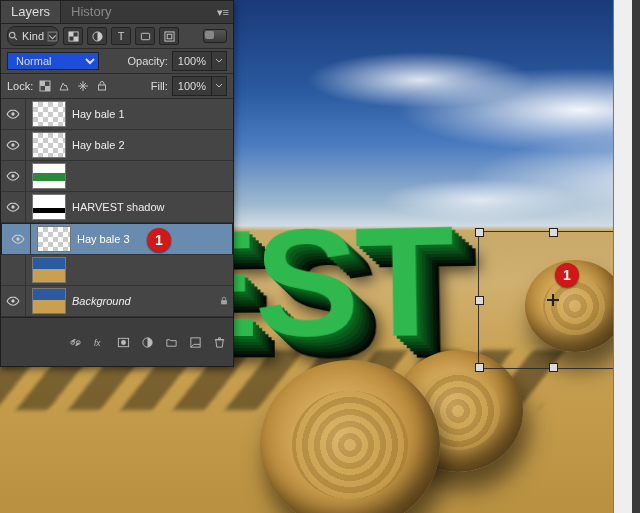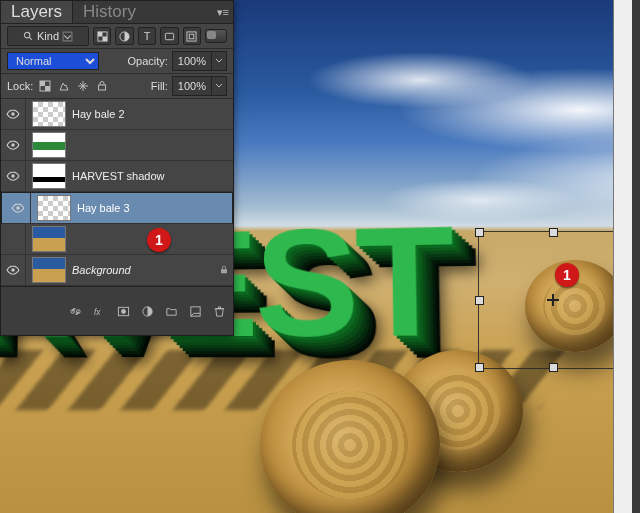--- a/index.html
+++ b/index.html
@@ -38,26 +38,26 @@
   .bbox .c::before{left:5px;top:0;width:2px;height:12px}.bbox .c::after{top:5px;left:0;width:12px;height:2px}
   
   .rstrip{position:absolute;top:0;right:0;width:8px;height:100%;background:#3a3a3a}
   .ruler{position:absolute;top:0;right:8px;width:18px;height:100%;background:#efefef;border-left:1px solid #777}
   
   .marker{position:absolute;width:24px;height:24px;border-radius:50%;background:#d01818;color:#fff;font-weight:700;
     font-size:14px;display:flex;align-items:center;justify-content:center;box-shadow:0 1px 2px rgba(0,0,0,.6);z-index:60}
   
   .panel{position:absolute;top:0;left:0;width:232px;background:#454545;border:1px solid #1e1e1e;z-index:50;box-shadow:0 2px 8px rgba(0,0,0,.5)}
   .tabs{display:flex;align-items:center;height:22px;background:#383838;border-bottom:1px solid #222}
-  .tab{padding:0 10px;height:22px;line-height:22px;font-size:17px;color:#888;cursor:default}
+  .tab{padding:0 10px;height:22px;line-height:22px;font-size:13px;color:#888;cursor:default}
   .tab.active{background:#454545;color:#ddd;border-right:1px solid #222}
   .tabs .menu{margin-left:auto;width:20px;text-align:center;color:#bbb;font-size:11px}
   .row{display:flex;align-items:center;height:24px;padding:0 6px;gap:4px}
   .row.filter{border-bottom:1px solid #2b2b2b}
-  .search{display:flex;align-items:center;gap:3px;background:#3a3a3a;border:1px solid #222;border-radius:2px;height:18px;padding:0 15px}
+  .search{display:flex;align-items:center;gap:3px;background:#3a3a3a;border:1px solid #222;border-radius:8px;height:18px;padding:0 0}
   .search svg{width:11px;height:11px}
   .dd{width:9px;height:9px}
   .ficon{width:18px;height:16px;display:flex;align-items:center;justify-content:center;background:#3a3a3a;border:1px solid #222;border-radius:2px;color:#ccc;font-size:11px}
   .ficon svg{width:11px;height:11px}
   .switch{margin-left:auto;width:22px;height:12px;border:1px solid #222;border-radius:3px;background:linear-gradient(#555,#3a3a3a);position:relative}
   .switch::after{content:"";position:absolute;left:1px;top:1px;width:9px;height:8px;background:#888;border-radius:2px}
   .sel{background:#1d4ed8;border:1px solid #222;color:#ddd;height:18px;font-size:11px;padding:0 4px}
   .numbox{display:flex;align-items:center;border:1px solid #222;background:#3a3a3a;height:18px}
   .numbox span{padding:0 5px;font-size:11px}
   .numbox .btn{width:14px;height:18px;border-left:1px solid #222;display:flex;align-items:center;justify-content:center}
@@ -218,20 +218,31 @@
 
     <div class="layers" id="layer-list">
         <div class="layer">
           <div class="vis">
             <svg viewBox="0 0 16 12">
               <path d="M8 1C4 1 1.3 5 1 6c.3 1 3 5 7 5s6.7-4 7-5c-.3-1-3-5-7-5z" fill="none" stroke="#ccc" stroke-width="1.3"></path>
               <circle cx="8" cy="6" r="2" fill="#ccc"></circle>
             </svg>
           </div>
           <div class="thumb check"></div>
+          <div class="lname">Hay bale 1</div>
+          <div class="lockbadge"></div>
+        </div>
+        <div class="layer">
+          <div class="vis">
+            <svg viewBox="0 0 16 12">
+              <path d="M8 1C4 1 1.3 5 1 6c.3 1 3 5 7 5s6.7-4 7-5c-.3-1-3-5-7-5z" fill="none" stroke="#ccc" stroke-width="1.3"></path>
+              <circle cx="8" cy="6" r="2" fill="#ccc"></circle>
+            </svg>
+          </div>
+          <div class="thumb check"></div>
           <div class="lname">Hay bale 2</div>
           <div class="lockbadge"></div>
         </div>
         <div class="layer">
           <div class="vis">
             <svg viewBox="0 0 16 12">
               <path d="M8 1C4 1 1.3 5 1 6c.3 1 3 5 7 5s6.7-4 7-5c-.3-1-3-5-7-5z" fill="none" stroke="#ccc" stroke-width="1.3"></path>
               <circle cx="8" cy="6" r="2" fill="#ccc"></circle>
             </svg>
           </div>

